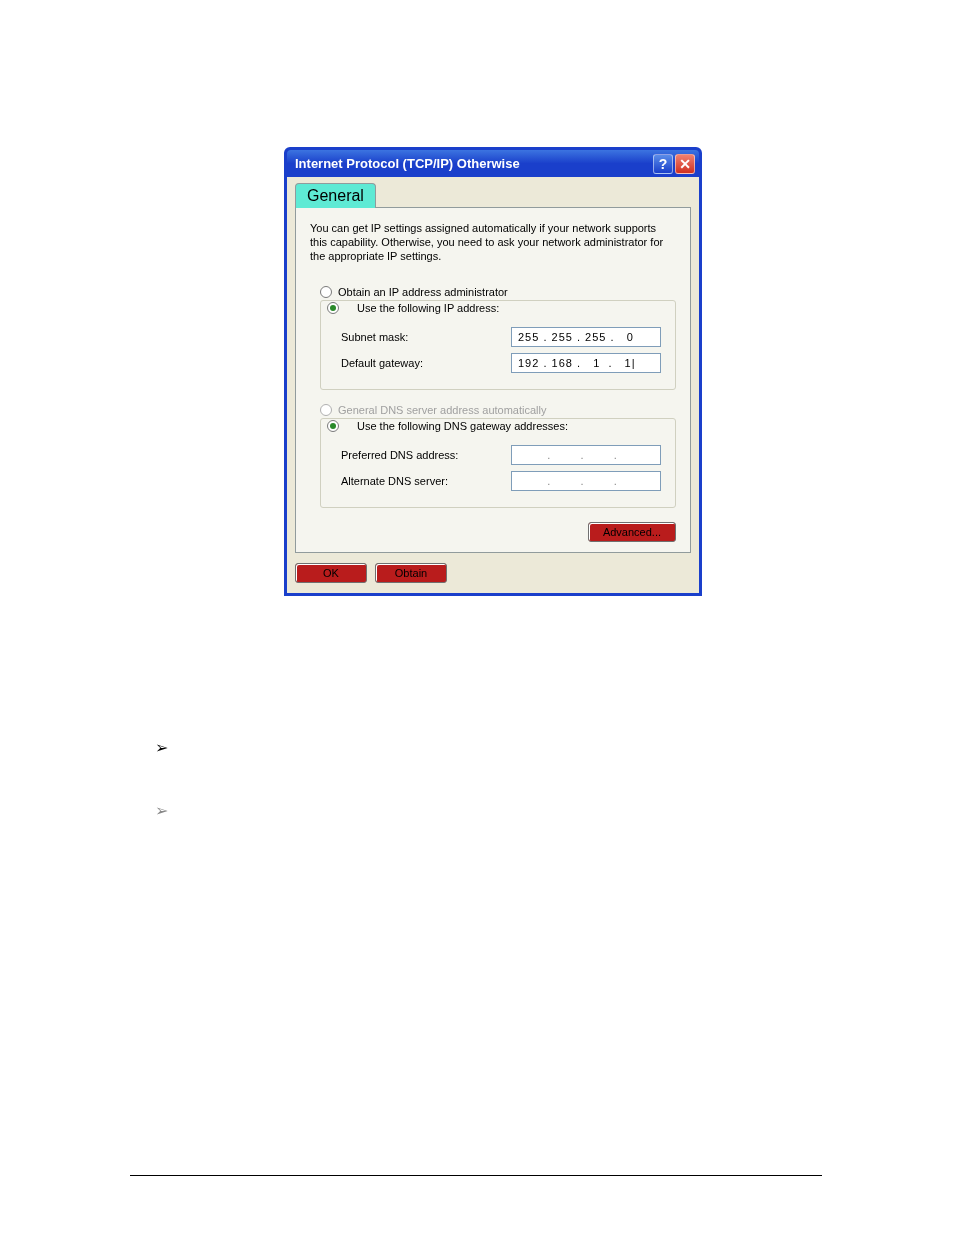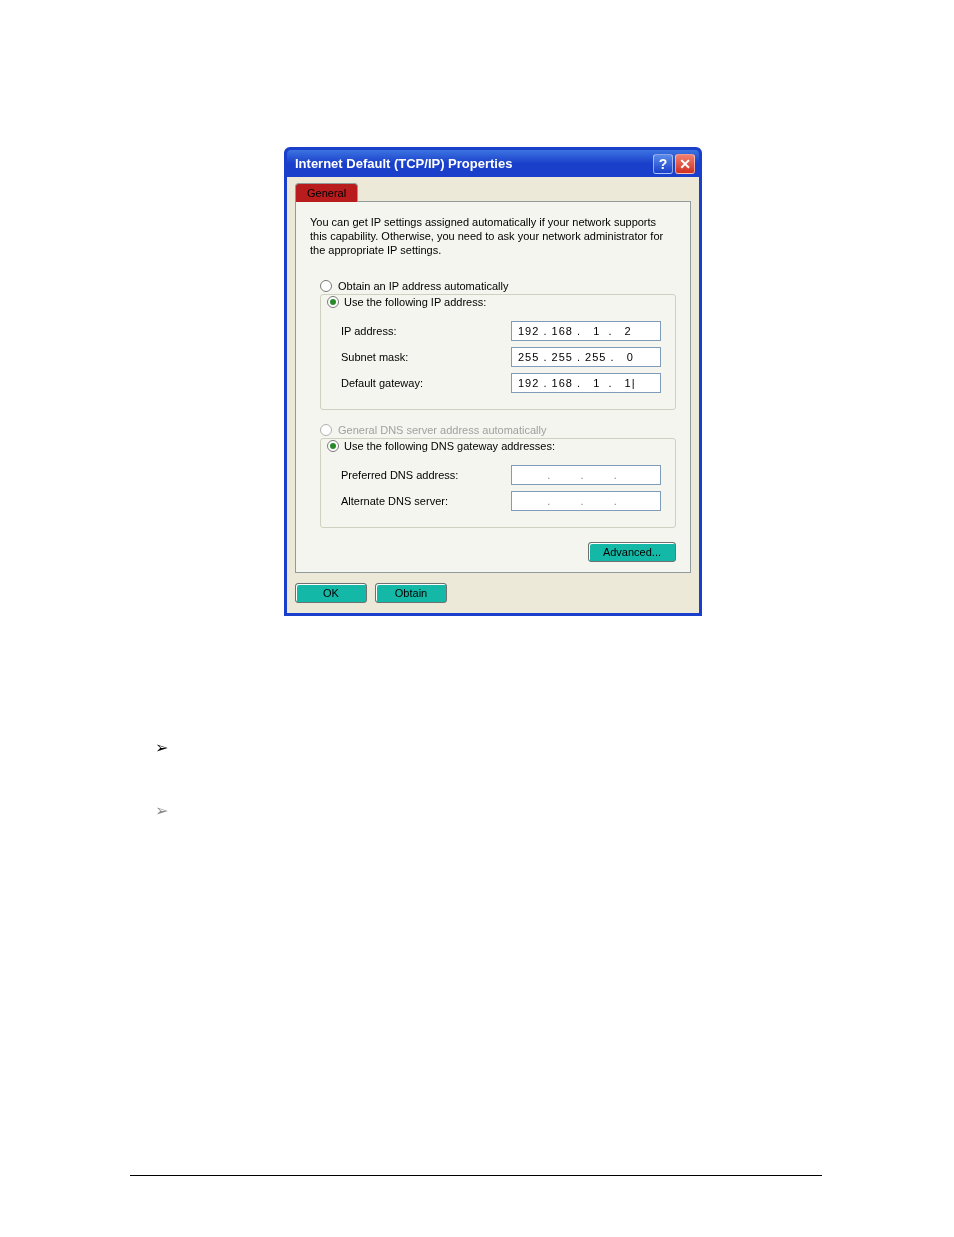--- a/index.html
+++ b/index.html
@@ -52,26 +52,26 @@
     .titlebar .close-btn { background: linear-gradient(to bottom, #f08070, #d03020); }
     .client {
       background: #ece9d8;
       padding: 6px 8px 10px 8px;
     }
     .tabstrip {
       display: flex;
       margin-bottom: -1px;
     }
     .tab {
-      background: #b91c1c;
+      background: #5eead4;
       border: 1px solid #919b9c;
       border-bottom: none;
       border-radius: 4px 4px 0 0;
       padding: 3px 11px;
-      font-size: 11px;
+      font-size: 16px;
       position: relative;
       top: 0;
     }
     .panel {
       background: #f5f5ef;
       border: 1px solid #919b9c;
       padding: 14px 14px 10px 14px;
     }
     .desc {
       font-size: 11px;
@@ -109,21 +109,21 @@
       border: 1px solid #d0d0c0;
       border-radius: 3px;
       margin: -2px 0 14px 10px;
       padding: 8px 10px 10px 10px;
       position: relative;
     }
     .legend-row {
       display: flex;
       align-items: flex-start;
       font-size: 11px;
-      gap: 5px;
+      gap: 18px;
       position: relative;
       top: -7px;
       background: #f5f5ef;
       padding: 0 4px 0 0;
       width: fit-content;
       margin-left: -4px;
     }
     .field-row {
       display: flex;
       align-items: center;
@@ -149,21 +149,21 @@
       color: #888;
       letter-spacing: 8px;
       text-align: center;
     }
     .advanced-row {
       display: flex;
       justify-content: flex-end;
       margin-top: 14px;
     }
     .winbtn {
-      background: #14b8a6;
+      background: #b91c1c;
       border: 1px solid #707070;
       border-radius: 3px;
       font-size: 11px;
       padding: 3px 14px;
       box-shadow: inset 1px 1px 0 #fff;
       min-width: 72px;
       text-align: center;
     }
     .bottom-buttons {
       display: flex;
@@ -188,48 +188,44 @@
       width: 692px;
       height: 0;
       border-top: 1px solid #000;
     }
   </style>
 </head>
 <body>
 
 <div class="dialog-wrapper">
   <div class="titlebar">
-    <span class="title">Internet Default (TCP/IP) Properties</span>
+    <span class="title">Internet Protocol (TCP/IP) Otherwise</span>
     <div class="btn help-btn">?</div>
     <div class="btn close-btn">
       <span>✕</span>
     </div>
   </div>
   <div class="client">
     <div class="tabstrip">
       <div class="tab">General</div>
     </div>
     <div class="panel">
       <div class="desc">You can get IP settings assigned automatically if your network supports this capability. Otherwise, you need to ask your network administrator for the appropriate IP settings.</div>
 
       <div class="radio-row">
         <span class="radio"></span>
-        <span class="radio-label">Obtain an IP address automatically</span>
+        <span class="radio-label">Obtain an IP address administrator</span>
       </div>
 
       <div class="fieldset-box">
         <div class="legend-row">
           <span class="radio selected"></span>
           <span class="radio-label">Use the following IP address:</span>
         </div>
         <div class="field-row">
-          <span class="field-label">IP address:</span>
-          <input class="ip-input" value="192 . 168 .   1  .   2" style="">
-        </div>
-        <div class="field-row">
           <span class="field-label">Subnet mask:</span>
           <input class="ip-input" value="255 . 255 . 255 .   0" style="">
         </div>
         <div class="field-row">
           <span class="field-label">Default gateway:</span>
           <input class="ip-input" value="192 . 168 .   1  .   1|" style="">
         </div>
       </div>
 
       <div class="radio-row">

